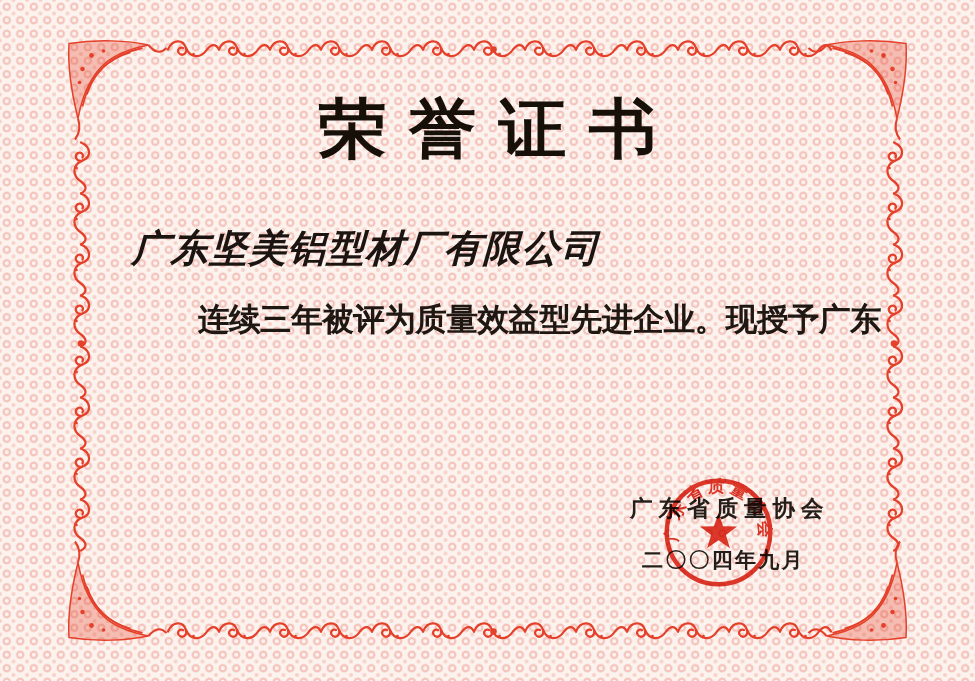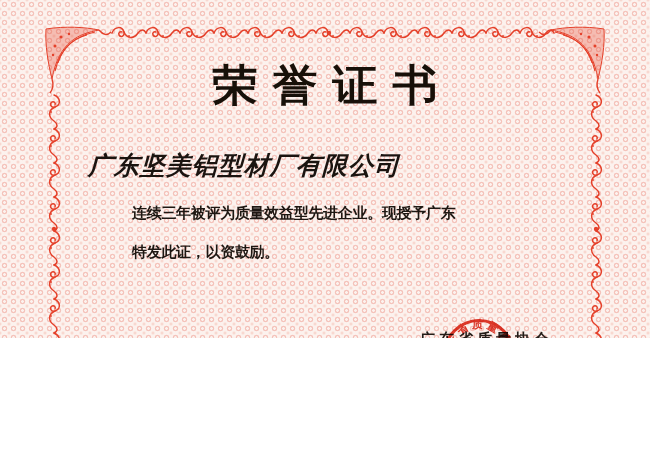--- a/index.html
+++ b/index.html
@@ -1,18 +1,18 @@
 <!DOCTYPE html>
 <html><head>
 <meta charset="utf-8">
 <style>
   html,body{margin:0;padding:0;}
   .page{
     position:relative;
-    width:650px;height:338px;
+    width:650px;height:454px;
     overflow:hidden;
     background-color:#fcf2ee;
     background-image:
       radial-gradient(circle at 4.5px 4.5px, rgba(236,148,136,0) 1.1px, rgba(236,148,136,0.50) 1.6px, rgba(236,148,136,0.50) 2.5px, rgba(236,148,136,0) 3.1px),
       radial-gradient(circle at 4.5px 4.5px, rgba(243,184,172,0.55) 1.0px, rgba(243,184,172,0) 1.6px);
     background-size:9px 9px, 9px 9px;
     background-position:0 0, 4.5px 4.5px;
     font-family:"Liberation Serif","DejaVu Serif",serif;
   }
   .frame{position:absolute;left:0;top:0;pointer-events:none;}
@@ -26,21 +26,21 @@
     font-family:"DejaVu Serif","Liberation Serif",serif;
   }
   .recipient{
     position:absolute;left:88px;top:149px;
     font-size:25px;font-weight:bold;font-style:italic;
     letter-spacing:1px;color:#1b1410;
     transform:skewX(-2deg);
   }
   .body-text{
     position:absolute;left:95px;top:196px;width:496px;
-    font-size:15px;line-height:35px;color:#1e1712;
+    font-size:21px;line-height:35px;color:#1e1712;
     font-weight:600;
   }
   .body-line{white-space:nowrap;letter-spacing:-0.3px;}
   .indent{padding-left:37px;}
   .sig-line{position:absolute;color:#241d18;font-weight:600;white-space:nowrap;}
   .issuer{left:420px;top:330px;font-size:15px;letter-spacing:4px;}
   .date{left:428px;top:365px;font-size:14px;letter-spacing:1.5px;}
   .seal{position:absolute;left:433px;top:309px;mix-blend-mode:multiply;opacity:0.92;}
 </style>
 </head>
@@ -131,21 +131,20 @@
     <use href="#cornerTL" transform="translate(45,427) scale(1,-1)"></use>
     <use href="#cornerTL" transform="translate(605,427) scale(-1,-1)"></use>
   </svg>
 
   <h1 class="title">荣誉证书</h1>
 
   <div class="recipient">广东坚美铝型材厂有限公司</div>
 
   <div class="body-text">
     <div class="body-line indent">连续三年被评为质量效益型先进企业。现授予广东</div>
-    <div class="body-line indent" style="margin-top:4px;">特发此证，以资鼓励。</div>
   </div>
 
   <div class="sig-line issuer">广东省质量协会</div>
   <div class="sig-line date">二〇〇四年九月</div>
 
   <svg class="seal" width="92" height="92" viewBox="-46 -46 92 92">
     <circle r="34.5" fill="none" stroke="#dc2a1a" stroke-width="3"></circle>
     <polygon points="0,-13 3.06,-4.21 12.36,-4.02 4.95,1.61 7.64,10.52 0,5.2 -7.64,10.52 -4.95,1.61 -12.36,-4.02 -3.06,-4.21" fill="#dc2a1a"></polygon>
     <path id="sealArc" d="M -24 13 A 27.3 27.3 0 1 1 24 13" fill="none"></path>
     <text font-size="11" font-weight="bold" fill="#dc2a1a" letter-spacing="3" font-family="Liberation Serif, DejaVu Serif, serif">

